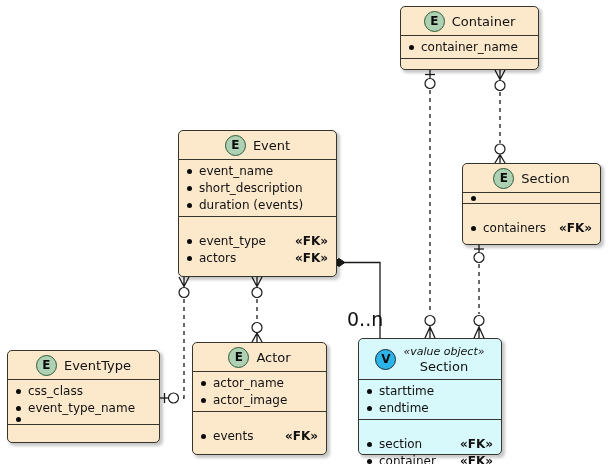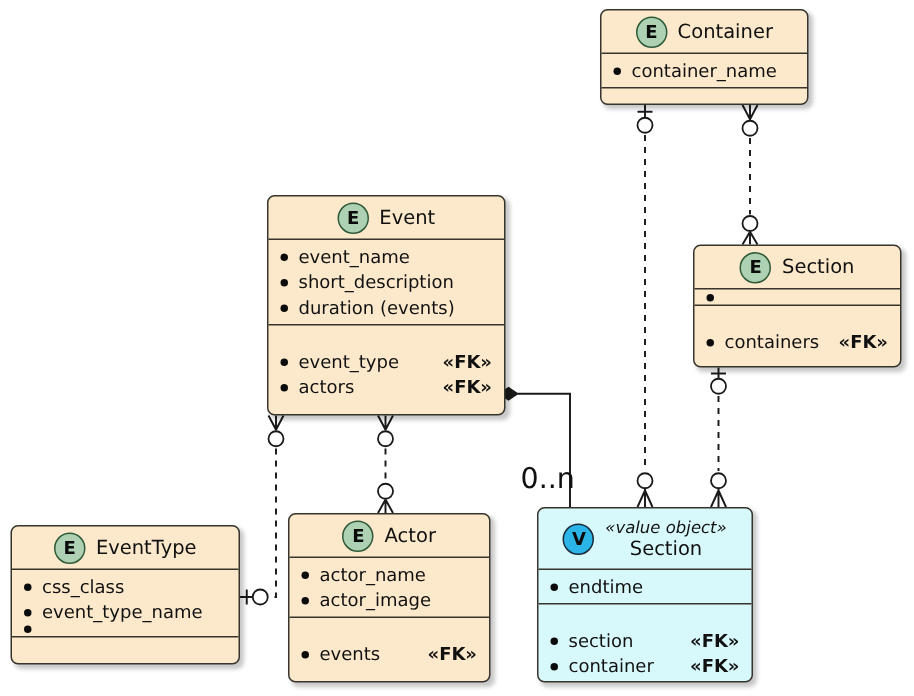--- a/index.html
+++ b/index.html
@@ -224,20 +224,24 @@
     <div class="hdr two-line">
       <span class="icon v-icon">V</span>
       <span class="ttl-col">
         <span class="stereo">«value object»</span>
         <span class="title">Section</span>
       </span>
     </div>
     <div class="attrs">
       <div class="row">
         <span class="dot"></span>
+        <span>starttime</span>
+      </div>
+      <div class="row">
+        <span class="dot"></span>
         <span>endtime</span>
       </div>
     </div>
     <div class="fks">
       <div class="row">
         <span class="dot"></span>
         <span>section</span>
         <span class="tag">«FK»</span>
       </div>
       <div class="row">

